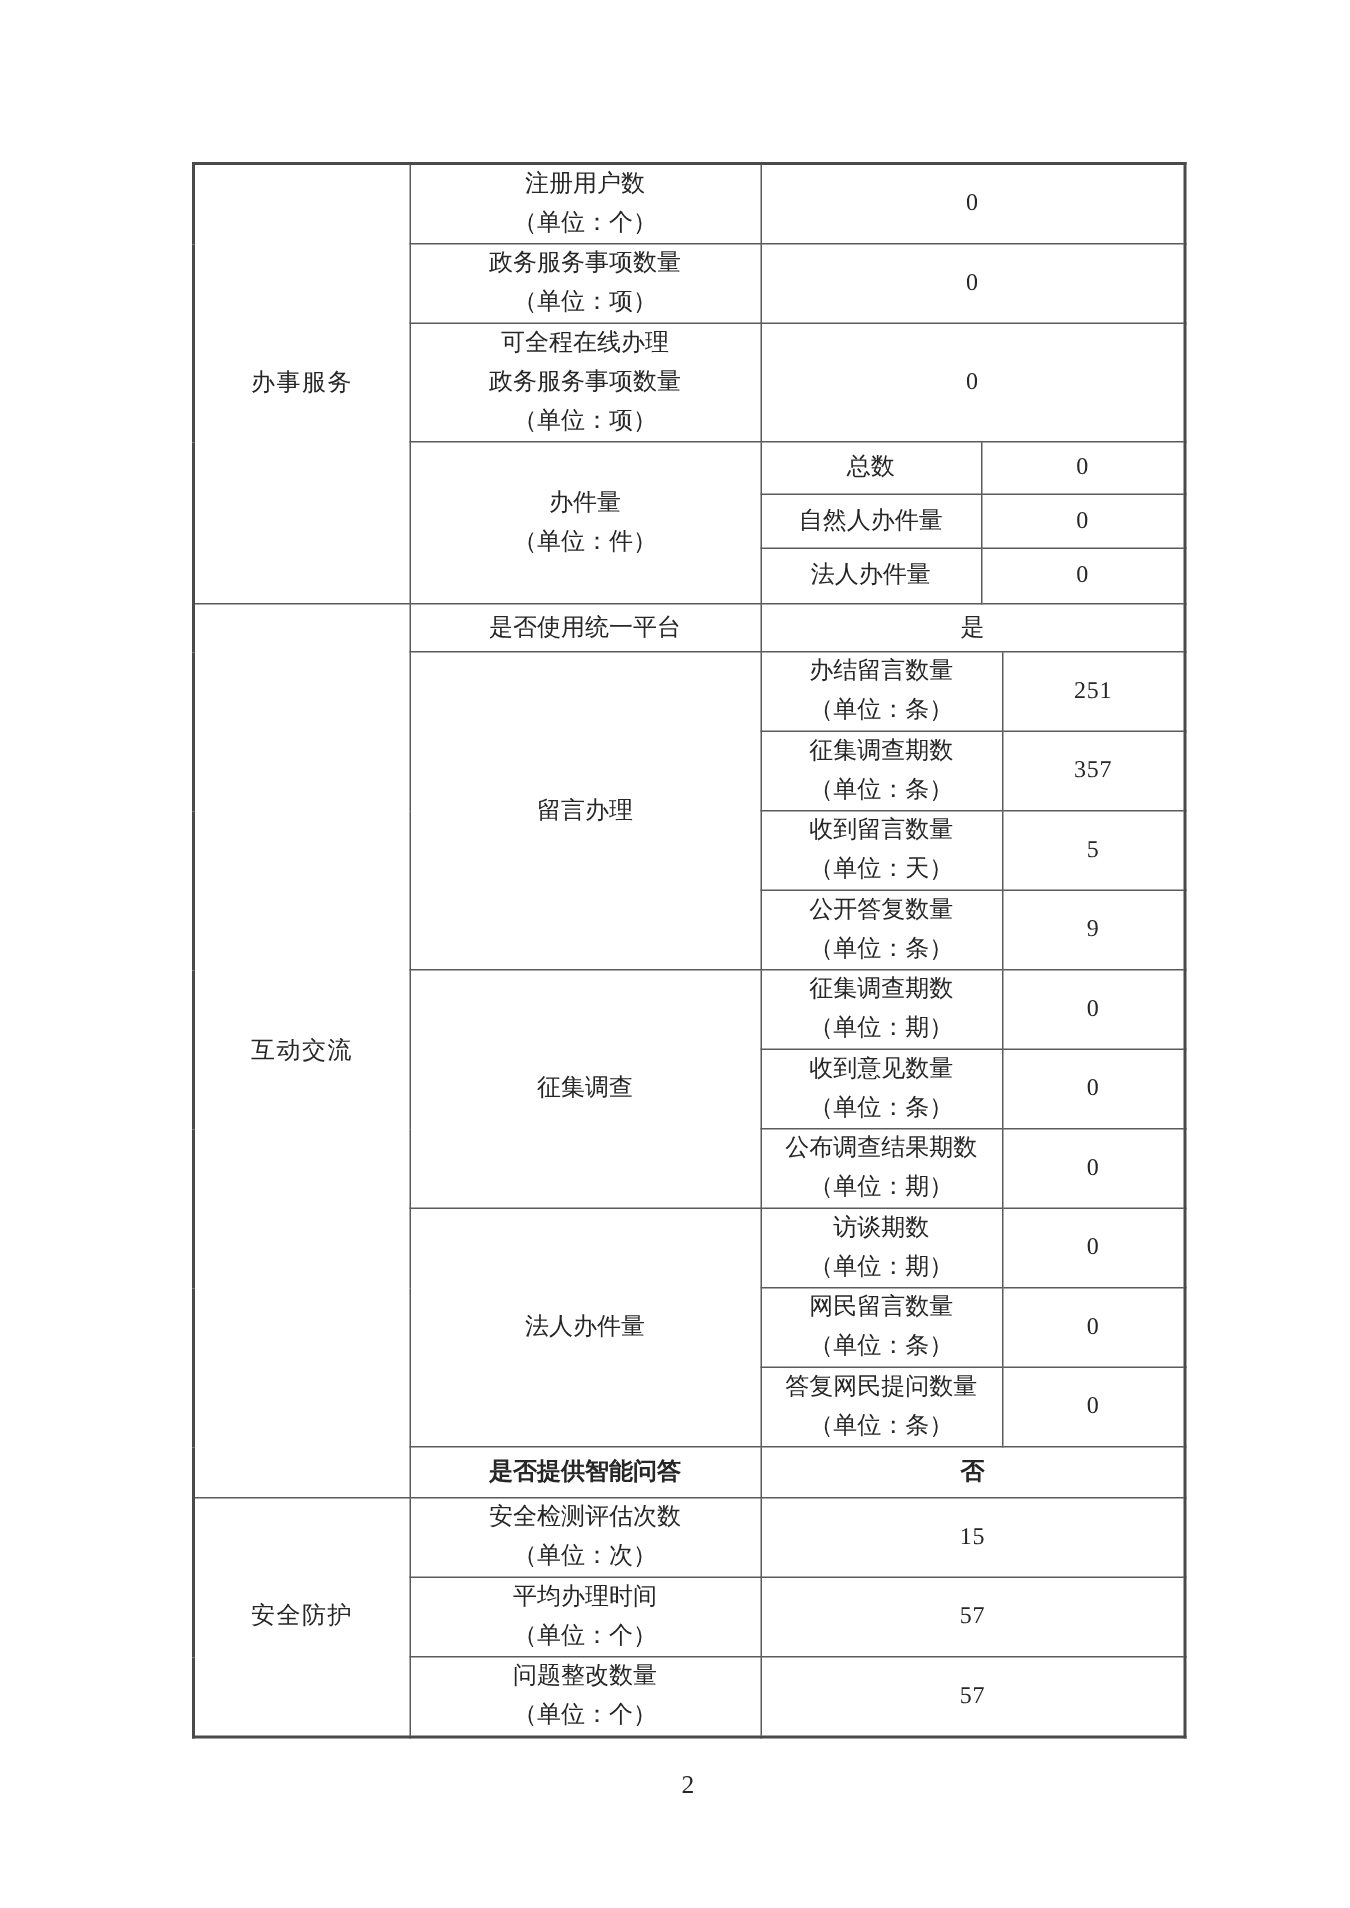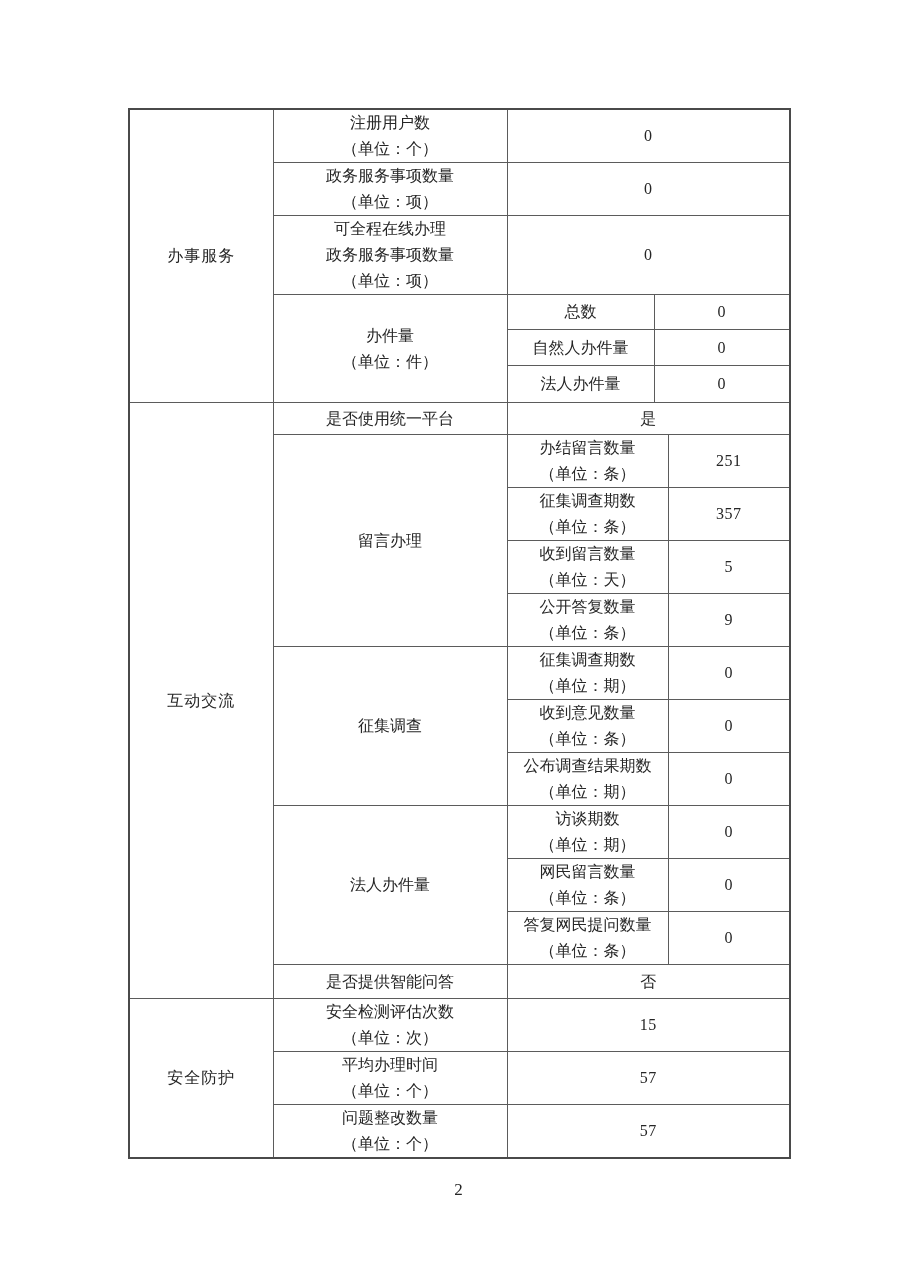--- a/index.html
+++ b/index.html
@@ -48,21 +48,21 @@
     letter-spacing: 0.5px;
   }
   
   .rh53 { height: 53px; }
   .rh52 { height: 52px; }
   .rh78 { height: 78px; font-family: Liberation Serif, serif; }
   .rh35 { height: 35px; }
   .rh36 { height: 36px; }
   .rh37 { height: 37px; }
   .rh32 { height: 32px; }
-  .rh34 { height: 34px; }
+  .rh34 { height: 34px; font-weight: bold; }
   .page-number {
     position: absolute;
     left: 128px;
     top: 1180px;
     width: 661px;
     text-align: center;
     font-size: 17px;
     color: #262626;
   }
 </style>

